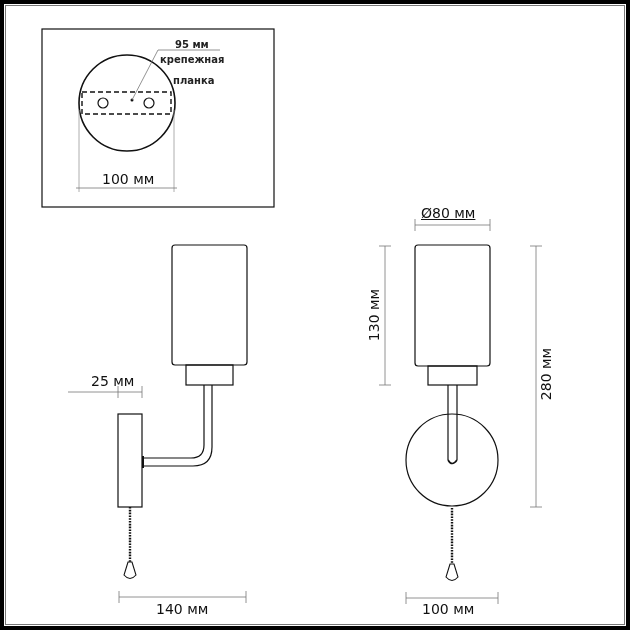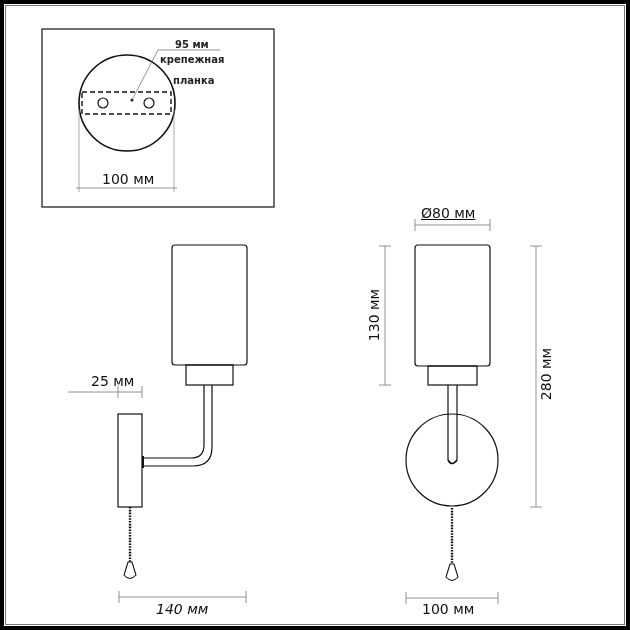--- a/index.html
+++ b/index.html
@@ -80,18 +80,18 @@
     <line x1="498" y1="592" x2="498" y2="604" stroke="#777" stroke-width="0.8"></line>
   </g>
 </svg>
 
 <span class="lbl small" style="left:175px; top:40px;">95 мм</span>
 <span class="lbl small" style="left:160px; top:55px;">крепежная</span>
 <span class="lbl small" style="left:173px; top:76px;">планка</span>
 <span class="lbl dim" style="left:102px; top:172px;">100 мм</span>
 
 <span class="lbl dim" style="left:67px; top:374px;margin-left:24px;">25 мм</span>
-<span class="lbl dim" style="left:156px; top:602px;font-style:italic;">140 мм</span>
+<span class="lbl dim" style="left:156px; top:602px;">140 мм</span>
 
 <span class="lbl dim" style="left:421px; top:206px;text-decoration:underline;">Ø80 мм</span>
 <span class="lbl dim rot" style="left:339px; top:308px; width:70px; text-align:center;">130 мм</span>
 <span class="lbl dim rot" style="left:511px; top:367px; width:70px; text-align:center;">280 мм</span>
 <span class="lbl dim" style="left:422px; top:602px;">100 мм</span>
 
 </body></html>

